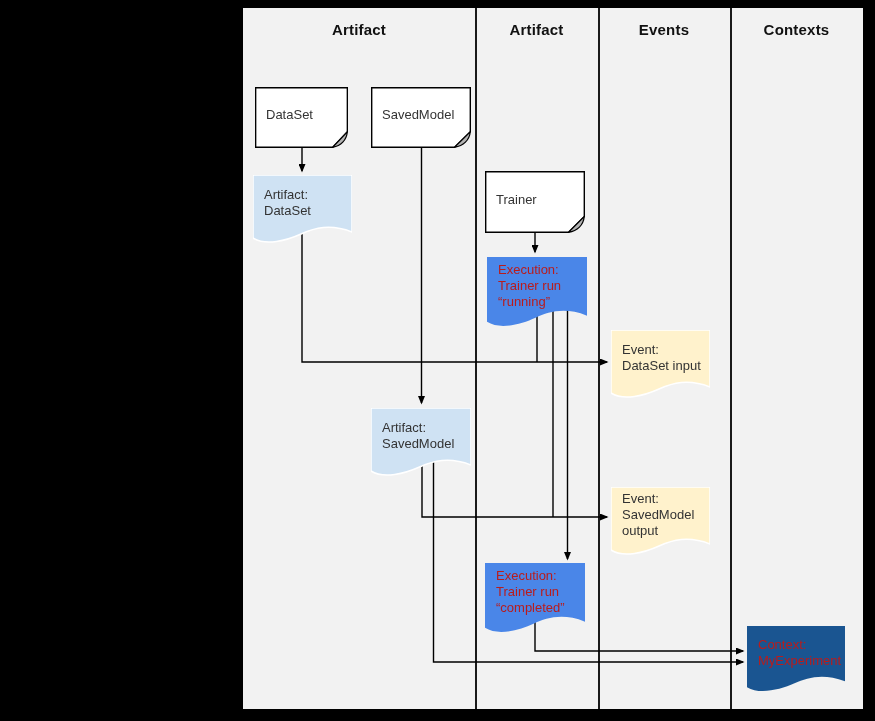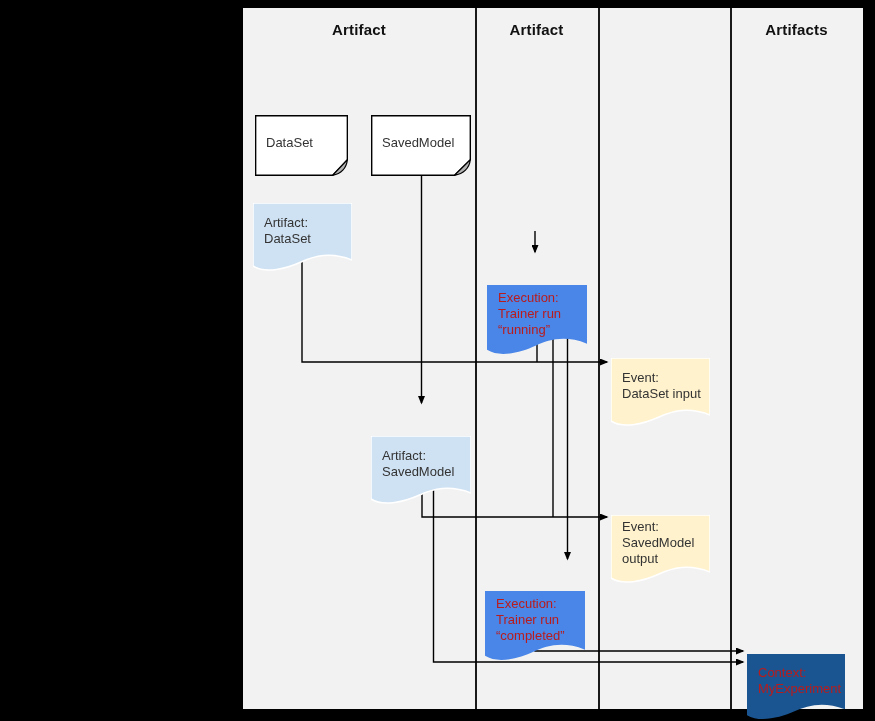--- a/index.html
+++ b/index.html
@@ -12,41 +12,42 @@
     background:#f2f2f2;
   }
   .col-header{
     position:absolute;top:10px;height:22px;display:flex;align-items:center;justify-content:center;
     font-size:15px;font-weight:bold;color:#111;letter-spacing:.2px;
   }
   .divider{
     position:absolute;top:0;width:1.5px;height:701px;background:#1a1a1a;
   }
   .connectors{position:absolute;left:0;top:0;width:620px;height:701px;z-index:1;}
-  .node{position:absolute;z-index:2;margin-top:28px;}
+  .node{position:absolute;z-index:2;}
   .node svg{position:absolute;left:0;top:0;width:100%;height:100%;display:block;}
   .label{
     position:absolute;left:0;top:0;width:100%;box-sizing:border-box;
     padding:0 6px 0 11px;display:flex;align-items:center;
     white-space:pre-line;font-size:13px;line-height:16px;color:#333;
   }
   .label.light{color:#b91c1c;}
   .wave .label{height:80%;}
   .card .label{height:92%;}
   .stroke-white{stroke:#ffffff;stroke-width:1.5;}
   .no-stroke{stroke:none;}
 </style>
 </head>
 <body>
 
 <div class="diagram">
 
   <div class="col-header" style="left:0;width:232px">Artifact</div>
   <div class="col-header" style="left:232px;width:123px">Artifact</div>
-  <div class="col-header" style="left:487px;width:133px">Artifacts</div>
+  <div class="col-header" style="left:355px;width:132px">Events</div>
+  <div class="col-header" style="left:487px;width:133px">Contexts</div>
 
   <div class="divider" style="left:232px"></div>
   <div class="divider" style="left:355px"></div>
   <div class="divider" style="left:487px"></div>
 
   <svg class="connectors" viewBox="0 0 620 701">
     <defs>
       <marker id="arr" markerWidth="9" markerHeight="7" refX="7" refY="3.5" orient="auto" markerUnits="userSpaceOnUse">
         <path d="M0 0 L8.5 3.5 L0 7 Z" fill="#000000"></path>
       </marker>
@@ -74,20 +75,27 @@
   </div>
 
   <div class="node card" style="left:128px;top:79px;width:100px;height:61px">
     <svg viewBox="0 0 100 62" preserveAspectRatio="none">
       <path d="M0.7 0.7 H99.3 V45.5 L83.5 61.3 H0.7 Z" vector-effect="non-scaling-stroke" stroke-width="1.4" stroke="#000" fill="#ffffff"></path>
       <path d="M83.5 61.3 L99.3 45.5 C98.4 54 92.5 60 83.5 61.3 Z" vector-effect="non-scaling-stroke" stroke-width="1.2" stroke="#000" fill="#b3b3b3"></path>
     </svg>
     <div class="label">SavedModel</div>
   </div>
 
+  <div class="node card" style="left:242px;top:163px;width:100px;height:62px">
+    <svg viewBox="0 0 100 62" preserveAspectRatio="none">
+      <path d="M0.7 0.7 H99.3 V45.5 L83.5 61.3 H0.7 Z" vector-effect="non-scaling-stroke" stroke-width="1.4" stroke="#000" fill="#ffffff"></path>
+      <path d="M83.5 61.3 L99.3 45.5 C98.4 54 92.5 60 83.5 61.3 Z" vector-effect="non-scaling-stroke" stroke-width="1.2" stroke="#000" fill="#b3b3b3"></path>
+    </svg>
+    <div class="label">Trainer</div>
+  </div>
 
   <div class="node wave" style="left:10px;top:167px;width:99px;height:70px">
     <svg viewBox="0 0 100 70" preserveAspectRatio="none">
       <path class="stroke-white" d="M0 0 H100 V57 C78 48.5 62 53 48.5 59 C34 65.5 13 71 0 63 Z" fill="#cfe2f3"></path>
     </svg>
     <div class="label">Artifact:
 DataSet</div>
   </div>
 
   <div class="node wave" style="left:244px;top:249px;width:100px;height:72px">

